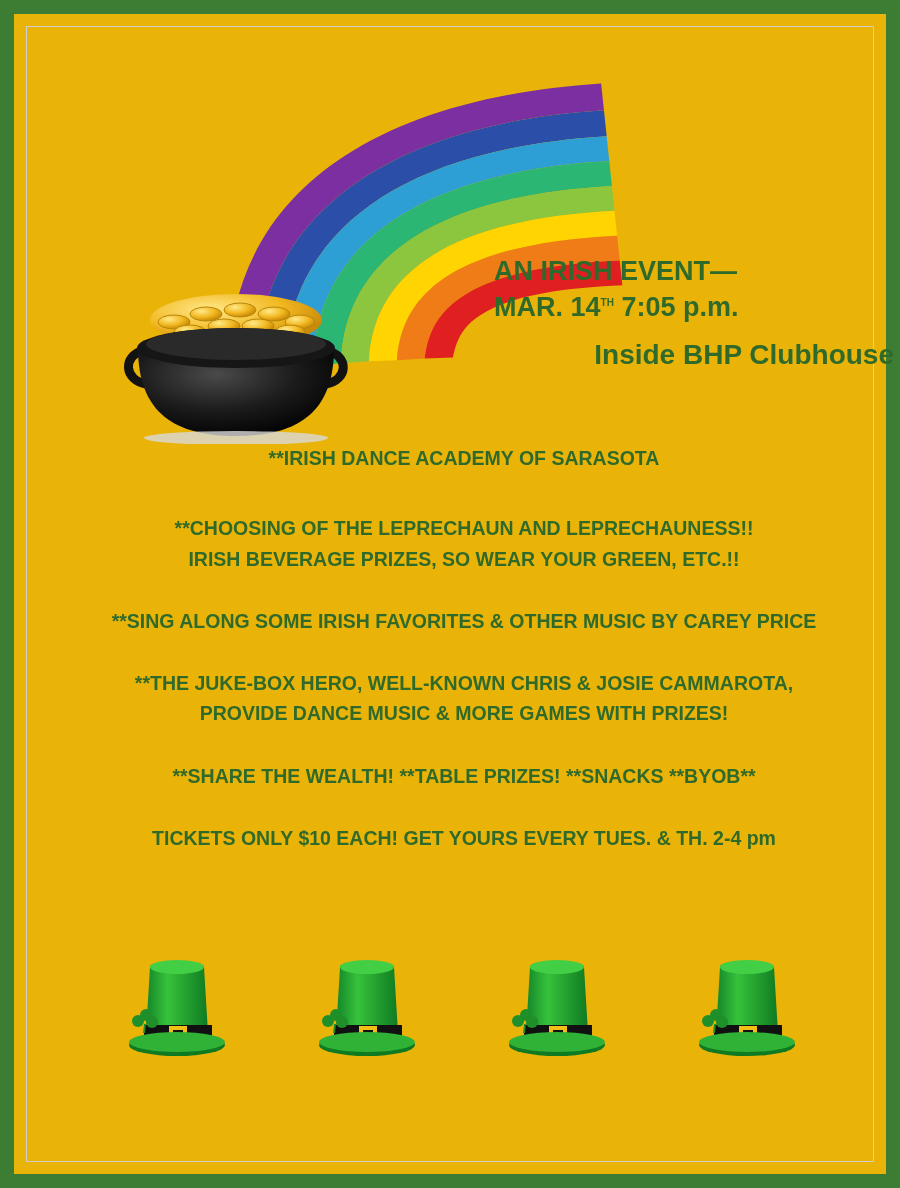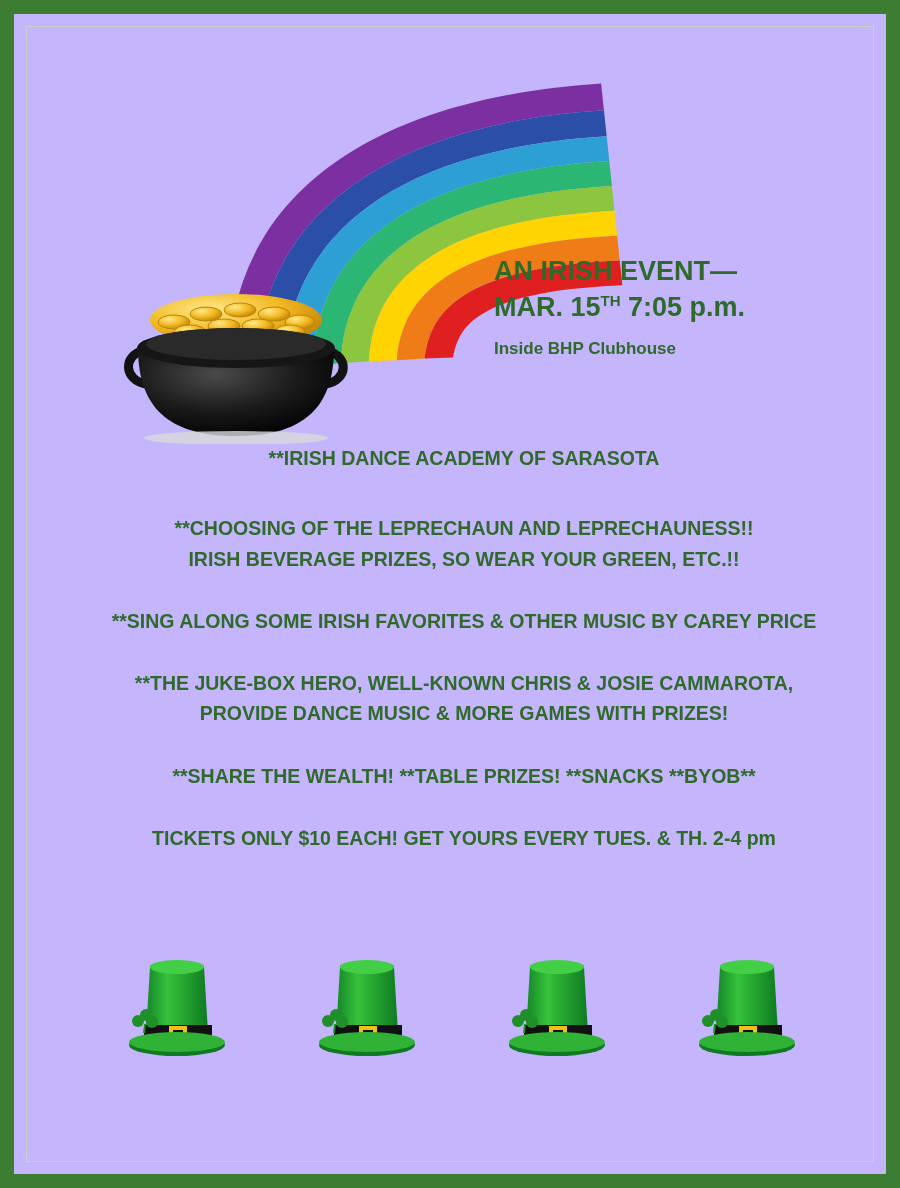--- a/index.html
+++ b/index.html
@@ -11,21 +11,21 @@
     height: 1188px;
     background: #ffffff;
     font-family: "Liberation Sans", sans-serif;
     overflow: hidden;
   }
   .poster {
     position: relative;
     width: 900px;
     height: 1188px;
     box-sizing: border-box;
-    background: #c4b5fd;
+    background: #eab308;
     border: 14px solid #3d7d33;
   }
   .inner-frame {
     position: absolute;
     left: 12px;
     top: 12px;
     right: 12px;
     bottom: 12px;
     border: 1px solid #cfcfcf;
     pointer-events: none;
@@ -64,30 +64,31 @@
   }
   .headline .line1,
   .headline .line2 {
     font-size: 27px;
     font-weight: bold;
     line-height: 1.32;
     color: #2f6a2a;
     white-space: nowrap;
   }
   .headline .line2 sup {
-    font-size: 15px;
+    font-size: 10px;
     vertical-align: super;
     font-weight: bold;
   }
   .headline .line3 {
-    font-size: 17px;
+    font-size: 28px;
     font-weight: bold;
     color: #2f6a2a;
     margin-top: 14px;
     white-space: nowrap;
+    text-align: right;
   }
 
   
   .body-copy {
     position: absolute;
     left: 0;
     top: 430px;
     width: 900px;
     text-align: center;
     color: #2f6a2a;
@@ -187,21 +188,21 @@
         <ellipse cx="122" cy="84" rx="99" ry="20" fill="#161616"></ellipse>
         <ellipse cx="122" cy="80" rx="90" ry="16" fill="#2a2a2a"></ellipse>
 
         <ellipse cx="122" cy="174" rx="92" ry="7" fill="#d9d9d9" opacity="0.8"></ellipse>
       </svg>
     </div>
   </div>
 
   <div class="headline">
     <div class="line1">AN IRISH EVENT—</div>
-    <div class="line2"><span>MAR. 15</span><sup>TH</sup><span> 7:05 p.m.</span></div>
+    <div class="line2"><span>MAR. 14</span><sup>TH</sup><span> 7:05 p.m.</span></div>
     <div class="line3">Inside BHP Clubhouse</div>
   </div>
 
   <div class="body-copy">
     <div class="para">**IRISH DANCE ACADEMY OF SARASOTA</div>
 
     <div class="spacer-lg"></div>
 
     <div class="para">**CHOOSING OF THE LEPRECHAUN AND LEPRECHAUNESS!!</div>
     <div class="para sub">IRISH BEVERAGE PRIZES, SO WEAR YOUR GREEN, ETC.!!</div>

